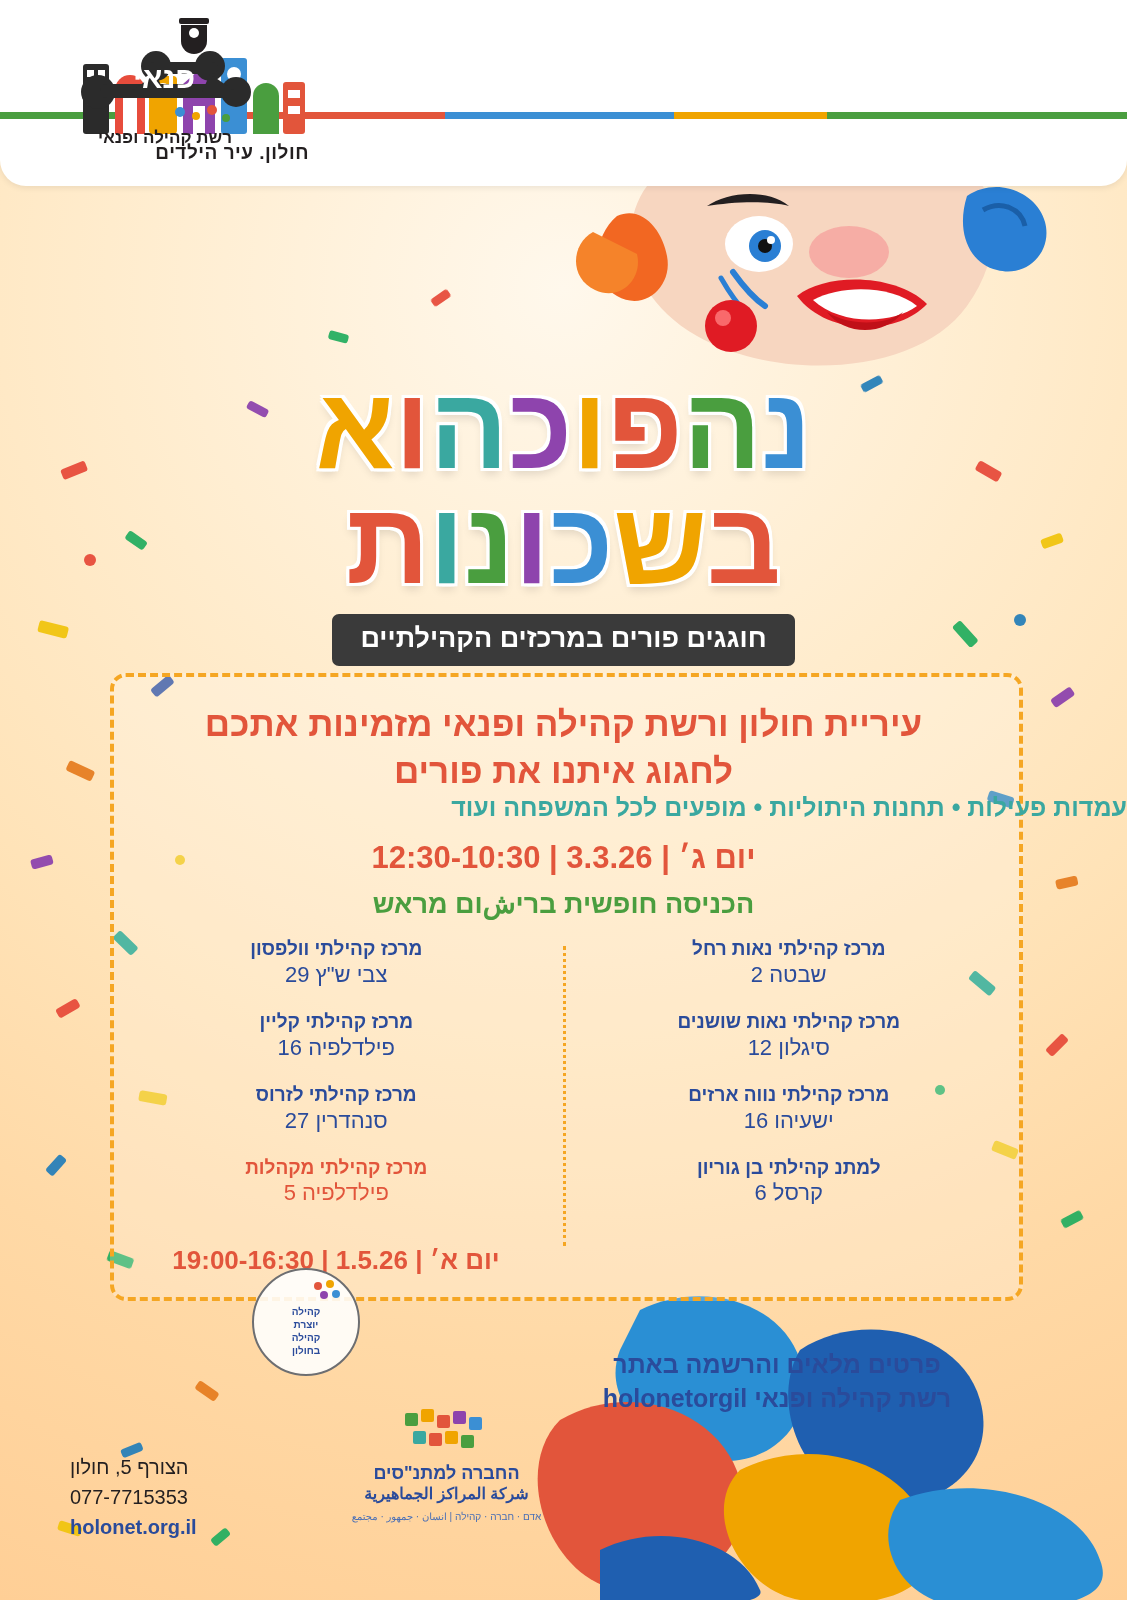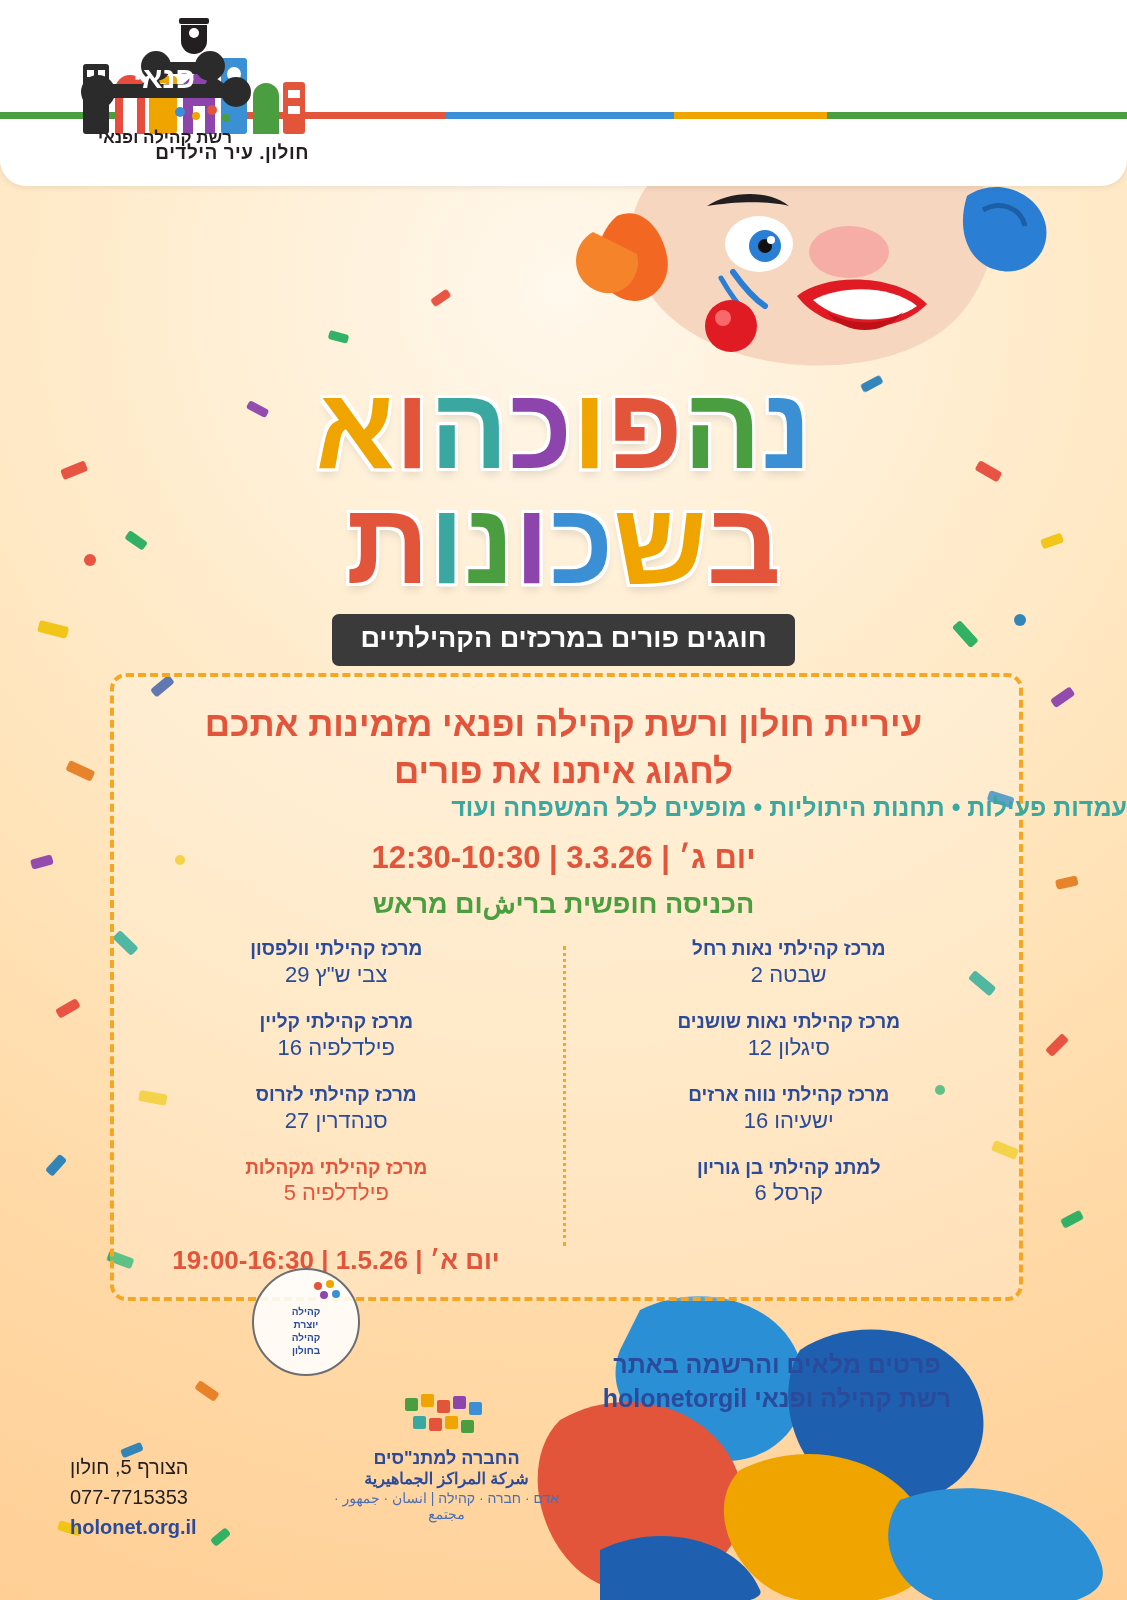--- a/index.html
+++ b/index.html
@@ -115,21 +115,21 @@
     display:flex;align-items:center;justify-content:center;text-align:center;
   }
   .stamp span{font-size:10px;color:#2a4b9b;font-weight:bold;line-height:1.3;}
   .stamp .dotart{position:absolute;top:10px;left:58px;}
   .matnasim{
     position:absolute;bottom:78px;left:329px;width:235px;text-align:center;z-index:26;
   }
   .matnasim .mlogo{width:88px;height:46px;margin:0 auto 4px;}
   .matnasim .m1{font-size:18px;font-weight:bold;color:#2a4b9b;}
   .matnasim .m2{font-size:16px;font-weight:bold;color:#2a4b9b;}
-  .matnasim .m3{font-size:14px;color:#4a6fb5;margin-top:2px;}
+  .matnasim .m3{font-size:10px;color:#4a6fb5;margin-top:8px;}
   .contact{
     position:absolute;bottom:58px;left:70px;width:240px;text-align:left;z-index:26;
     font-size:20px;color:#231f20;line-height:1.5;direction:rtl;
   }
   .contact .site{color:#2a4b9b;font-weight:bold;}
   .confetti{position:absolute;inset:0;z-index:5;pointer-events:none;}
 </style>
 </head>
 <body>
 

